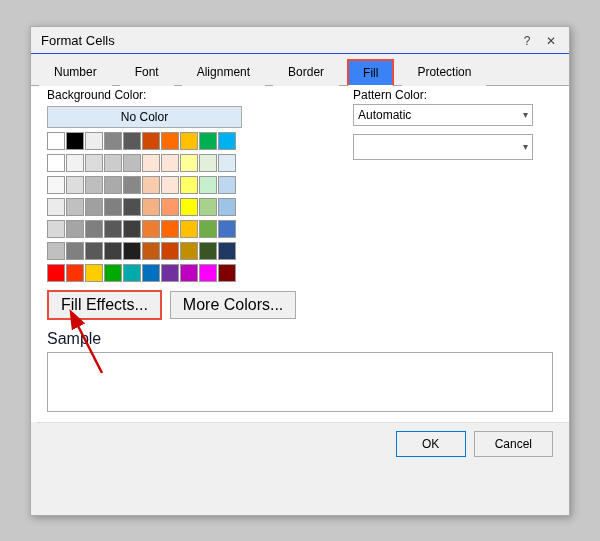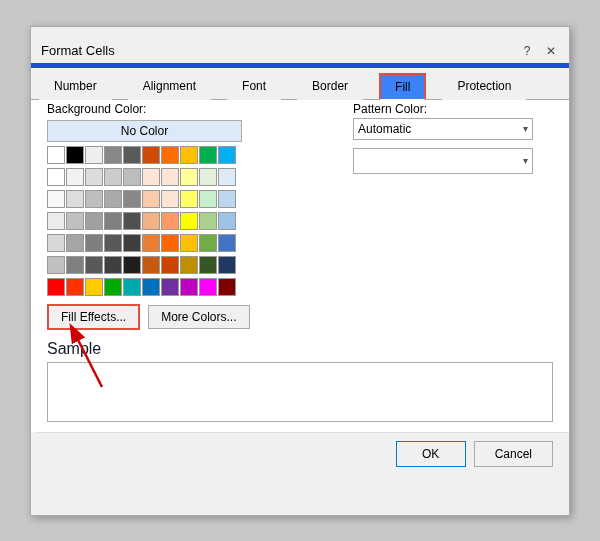--- a/index.html
+++ b/index.html
@@ -18,22 +18,22 @@
       border: 1px solid #aaa;
       box-shadow: 2px 2px 8px rgba(0,0,0,0.3);
       width: 540px;
       min-height: 490px;
     }
     .title-bar {
       background: #f0f0f0;
       display: flex;
       justify-content: space-between;
       align-items: center;
-      padding: 16px 10px 4px 10px;
-      border-bottom: 5px solid #1d4ed8;
+      padding: 6px 10px 4px 10px;
+      border-bottom: 1px solid #1d4ed8;
     }
     .title-bar-left {
       font-size: 13px;
       color: #000;
     }
     .title-bar-right {
       display: flex;
       gap: 8px;
       color: #555;
       font-size: 12px;
@@ -45,21 +45,21 @@
       display: flex;
       align-items: center;
       justify-content: center;
       color: #444;
     }
     .tabs {
       display: flex;
       background: #f0f0f0;
       border-bottom: 1px solid #aaa;
       padding: 4px 4px 0 8px;
-      gap: 16px;
+      gap: 8px;
     }
     .tab {
       padding: 5px 14px;
       cursor: pointer;
       border: 1px solid transparent;
       border-bottom: none;
       font-size: 12px;
       color: #000;
       background: #f0f0f0;
       position: relative;
@@ -115,21 +115,21 @@
       display: flex;
       gap: 8px;
       margin-top: 8px;
       align-items: center;
     }
     .btn {
       padding: 4px 12px;
       border: 1px solid #aaa;
       background: #f0f0f0;
       cursor: pointer;
-      font-size: 12px;
+      font-size: 16px;
     }
     .btn.highlighted {
       border: 2px solid #e74c3c;
     }
     .pattern-label {
       font-size: 12px;
       margin-bottom: 2px;
       color: #000;
     }
     .select-box {
@@ -198,22 +198,22 @@
   <div class="title-bar">
     <span class="title-bar-left">Format Cells</span>
     <div class="title-bar-right">
       <span class="title-btn">?</span>
       <span class="title-btn">✕</span>
     </div>
   </div>
 
   <div class="tabs">
     <div class="tab">Number</div>
+    <div class="tab">Font</div>
     <div class="tab">Alignment</div>
-    <div class="tab">Font</div>
     <div class="tab">Border</div>
     <div class="tab active">Fill</div>
     <div class="tab">Protection</div>
   </div>
 
   <div class="dialog-body">
 
     <div class="left-panel">
       <div class="section-label">Background Color:</div>
       <div class="no-color-btn">No Color</div>

